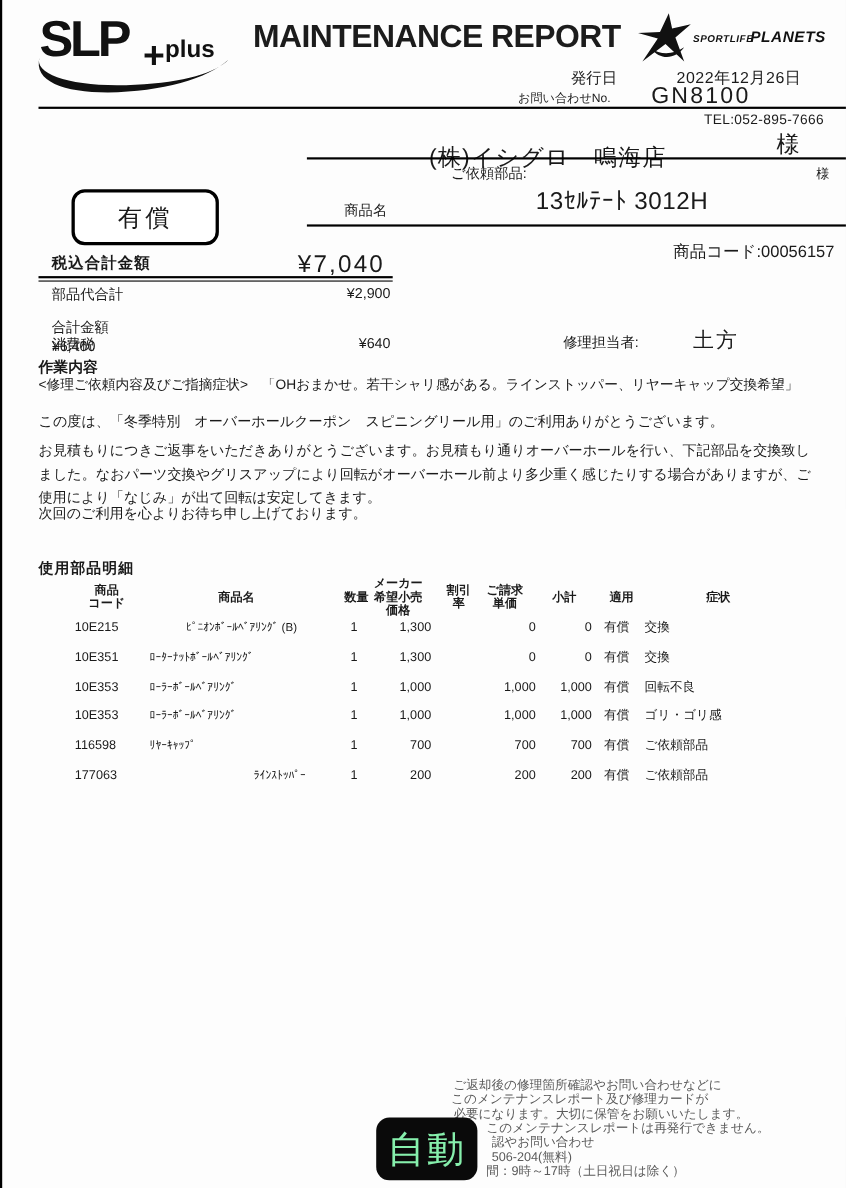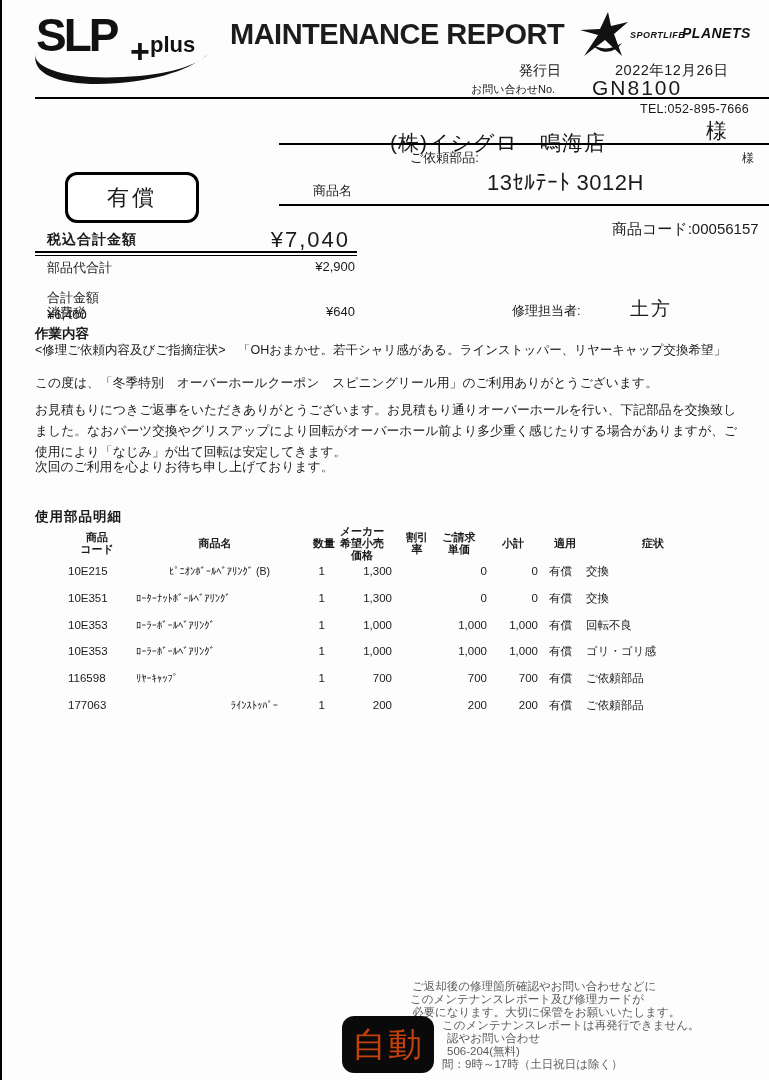--- a/index.html
+++ b/index.html
@@ -58,21 +58,21 @@
   .hcell{position:absolute;top:524px;height:38px;display:flex;align-items:center;justify-content:center;
     text-align:center;font-size:11px;font-weight:700;line-height:12px;white-space:pre-line;}
   .pcell{position:absolute;font-size:11.5px;height:15px;line-height:15px;white-space:nowrap;}
   .pcell.small{font-size:10.5px;}
   
   .footer-line{font-size:11.5px;color:#5a5a5a;white-space:nowrap;}
   .fl-0{left:412px;top:979px;} .fl-1{left:410px;top:992px;} .fl-2{left:412px;top:1005px;}
   .fl-3{left:442px;top:1018px;} .fl-4{left:447px;top:1031px;} .fl-5{left:447px;top:1044px;}
   .fl-6{left:442px;top:1057px;}
   .auto-badge{left:342px;top:1016px;width:92px;height:57px;background:#0a0a0a;border-radius:12px;
-    display:flex;align-items:center;justify-content:center;color:#c2410c;font-size:34px;font-weight:500;
+    display:flex;align-items:center;justify-content:center;color:#86efac;font-size:34px;font-weight:500;
     letter-spacing:2px;z-index:5;text-align:right;}
 </style>
 </head>
 <body>
 
 <div class="page">
 
   <div class="abs scan-edge"></div>
 
   <div class="abs slp-logo">

